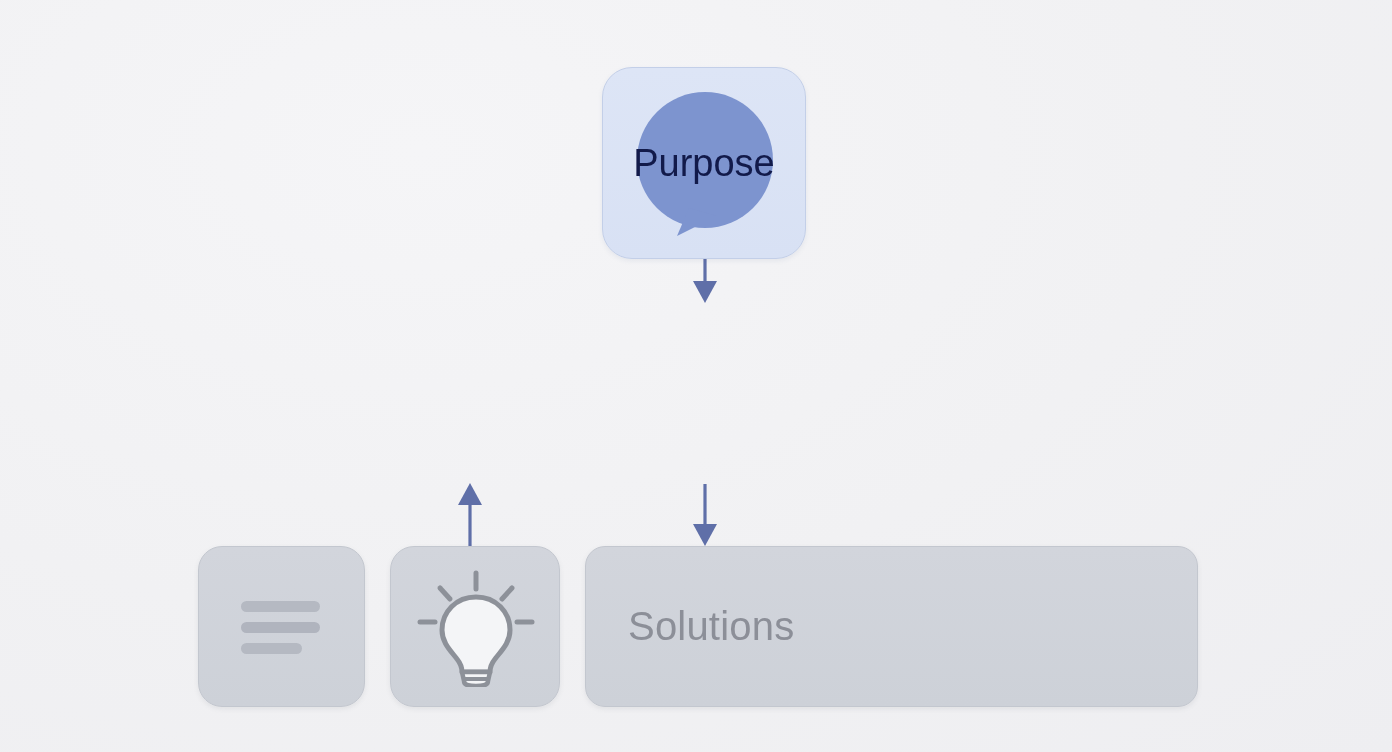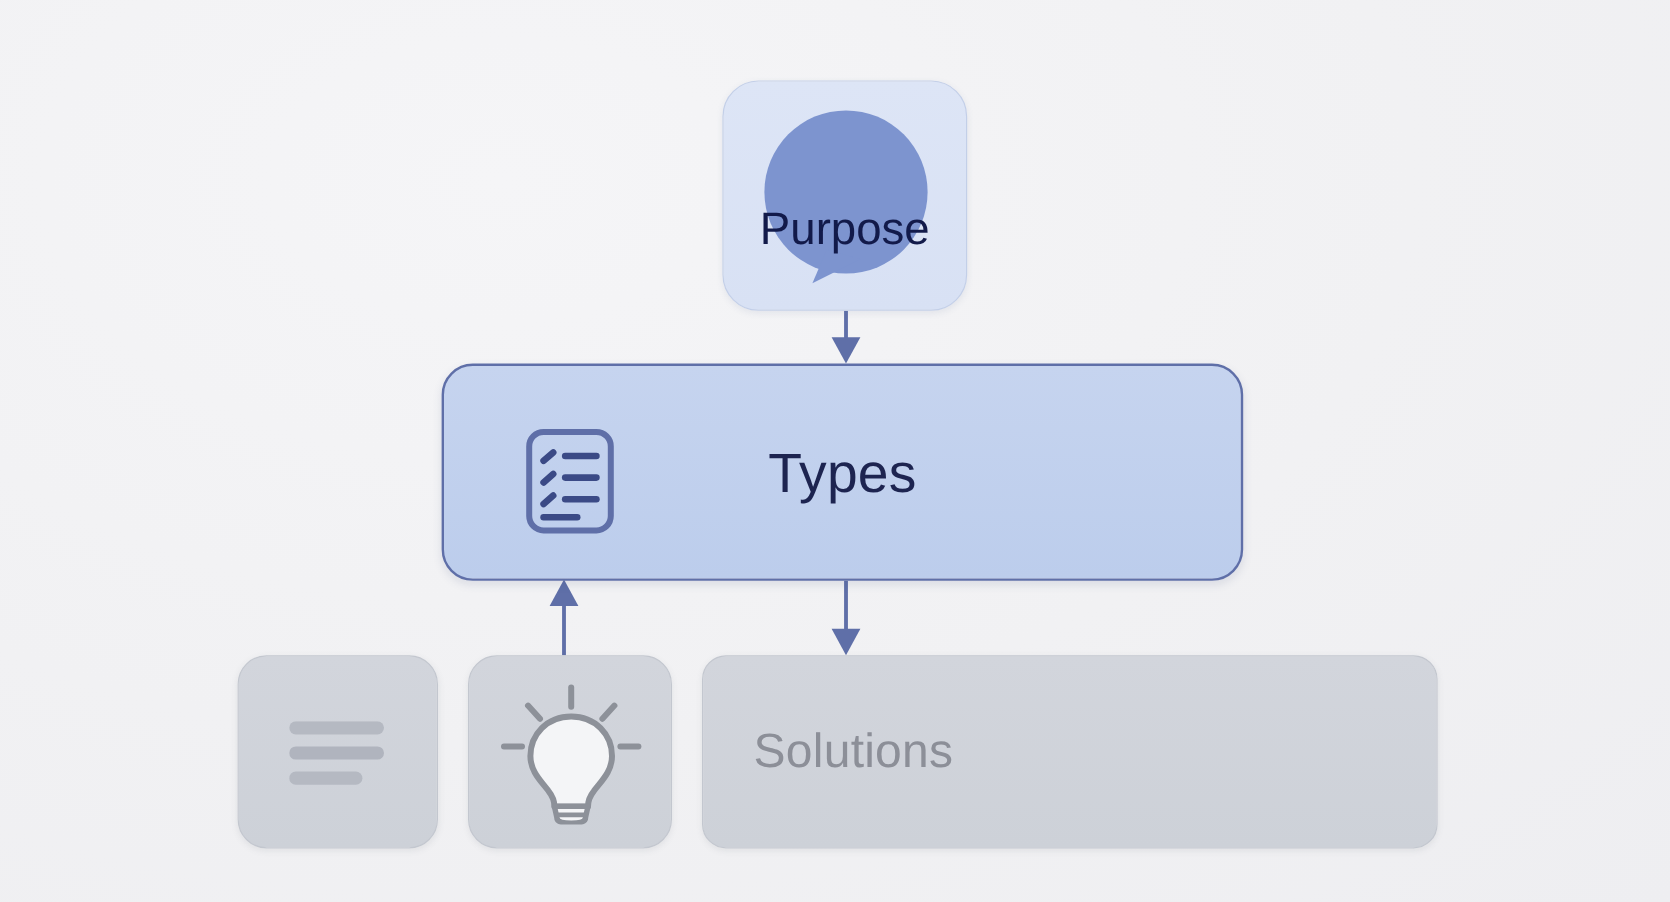--- a/index.html
+++ b/index.html
@@ -136,36 +136,23 @@
     </g>
   </svg>
 
   <div class="node" id="purpose-card">
     <svg id="speech-bubble" viewBox="0 0 148 148">
       <circle cx="74" cy="70" r="68" fill="#7d94cf"></circle>
       <path d="M 58 118 L 46 146 L 86 126 Z" fill="#7d94cf"></path>
     </svg>
     <div style="position:absolute;left:0;top:0;width:100%;height:100%;
                 display:flex;align-items:center;justify-content:center;
-                font-size:38px;color:#121a4a;margin-top:28px;">Purpose</div>
+                font-size:38px;color:#121a4a;">Purpose</div>
   </div>
 
-  <div class="node" id="types-bar">
-    <svg id="checklist-icon" viewBox="0 0 74 88">
-      <rect x="3" y="3" width="68" height="82" rx="12" ry="12" fill="none" stroke="#5f6fa8" stroke-width="5"></rect>
-      <line x1="15" y1="27" x2="23" y2="20" stroke="#3b4a86" stroke-width="5.5" stroke-linecap="round"></line>
-      <line x1="15" y1="45" x2="23" y2="38" stroke="#3b4a86" stroke-width="5.5" stroke-linecap="round"></line>
-      <line x1="15" y1="63" x2="23" y2="56" stroke="#3b4a86" stroke-width="5.5" stroke-linecap="round"></line>
-      <line x1="33" y1="23" x2="59" y2="23" stroke="#3b4a86" stroke-width="5.5" stroke-linecap="round"></line>
-      <line x1="33" y1="41" x2="59" y2="41" stroke="#3b4a86" stroke-width="5.5" stroke-linecap="round"></line>
-      <line x1="33" y1="59" x2="59" y2="59" stroke="#3b4a86" stroke-width="5.5" stroke-linecap="round"></line>
-      <line x1="15" y1="74" x2="43" y2="74" stroke="#3b4a86" stroke-width="5.5" stroke-linecap="round"></line>
-    </svg>
-    <div id="types-label">Types</div>
-  </div>
 
   <div class="node gray-card" id="list-card">
     <svg id="hamburger-icon" viewBox="0 0 84 54">
       <rect x="0" y="0" width="79" height="11" rx="5.5" fill="#b5b9c2"></rect>
       <rect x="0" y="21" width="79" height="11" rx="5.5" fill="#b0b4be"></rect>
       <rect x="0" y="42" width="61" height="11" rx="5.5" fill="#b5b9c2"></rect>
     </svg>
   </div>
 
   <div class="node gray-card" id="bulb-card">

